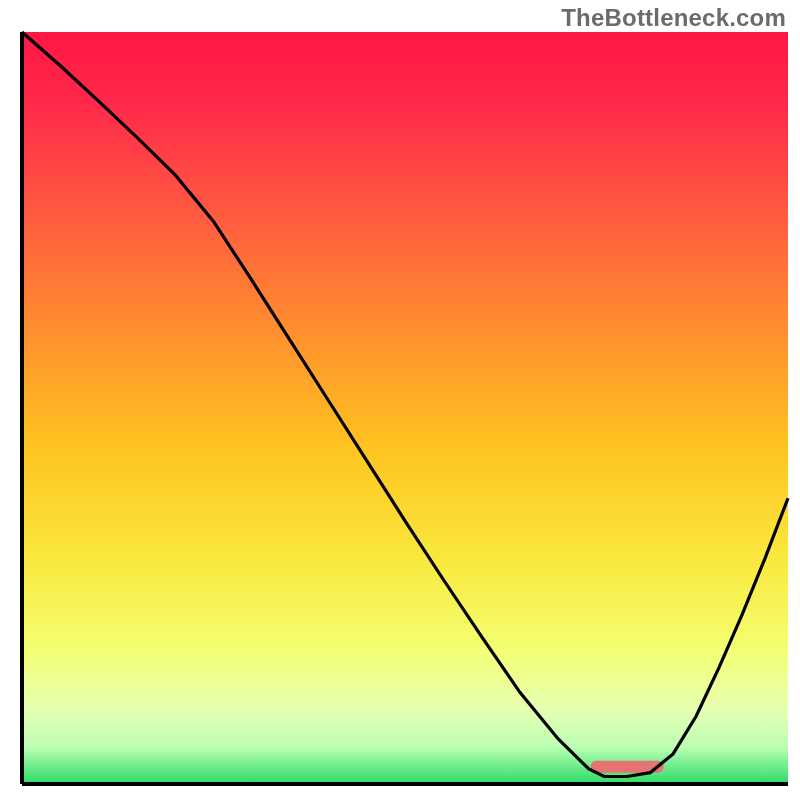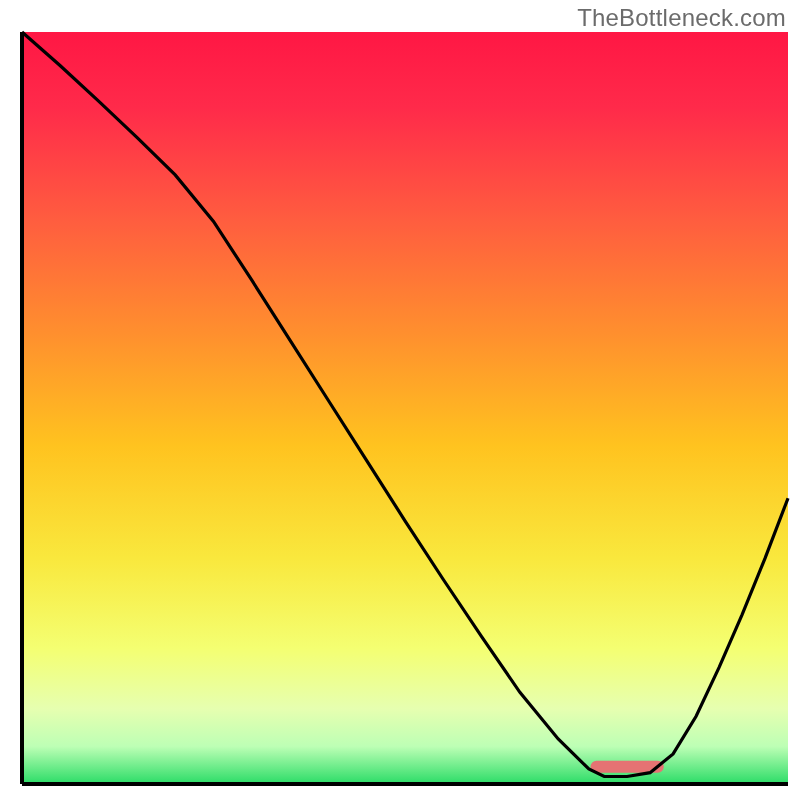--- a/index.html
+++ b/index.html
@@ -14,21 +14,21 @@
     position: relative;
     width: 800px;
     height: 800px;
   }
   .watermark {
     position: absolute;
     top: 4px;
     right: 14px;
     color: #6b6b6b;
     font-size: 24px;
-    font-weight: 400;
+    font-weight: 700;
     letter-spacing: 0.2px;
   }
   svg.plot {
     position: absolute;
     left: 0;
     top: 0;
     width: 800px;
     height: 800px;
   }
   .curve {

